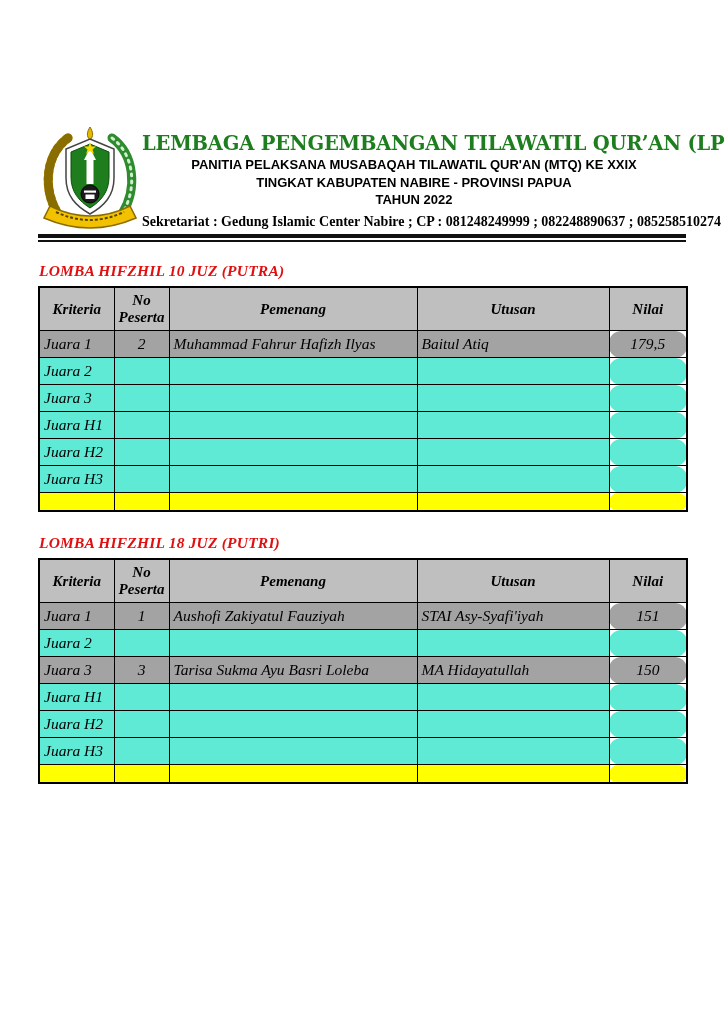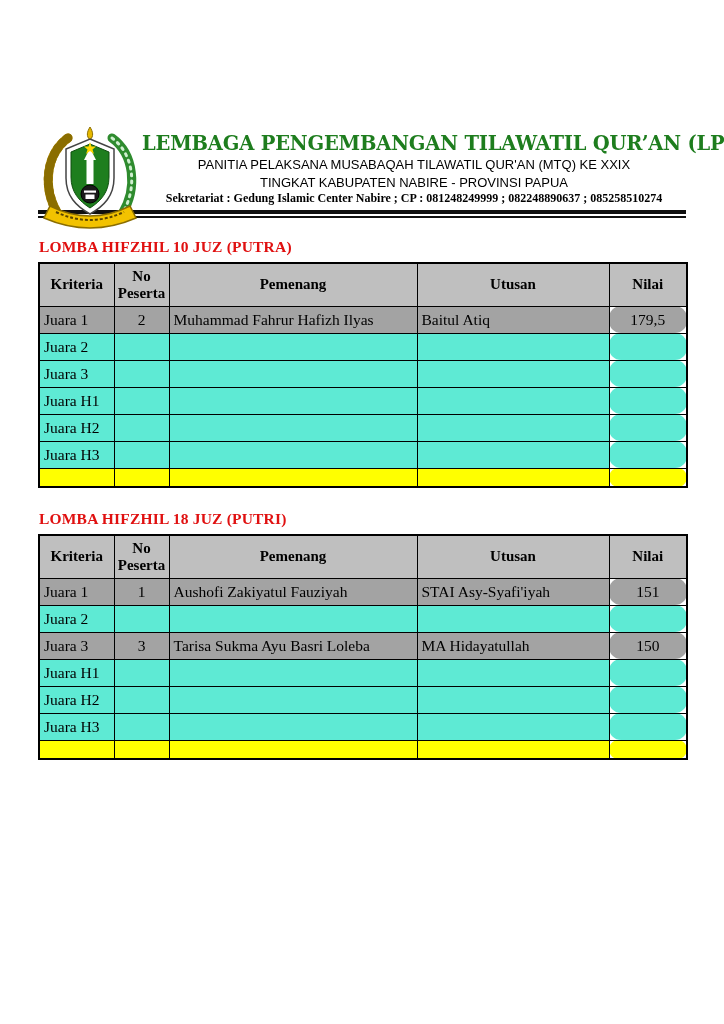--- a/index.html
+++ b/index.html
@@ -21,31 +21,32 @@
     font-family:"DejaVu Serif", serif;
     font-weight:800;
     font-size:19.5px;
     line-height:1.25;
     color:#1E7D1E;
     white-space:nowrap;
     letter-spacing:-0.2px;
   }
   .head-sub{
     font-family:"Liberation Sans", sans-serif;
-    font-weight:normal;
+    font-weight:bold;
     font-size:13px;
     line-height:1.33;
     color:#000;
   }
   .sek-line{
     margin-left:104px;
+    margin-top:6px;
     text-align:center;
     font-family:"Liberation Serif", serif;
     font-weight:bold;
-    font-size:12px;
+    font-size:14px;
     white-space:nowrap;
   }
   .head-rule{
     margin-top:4px;
     border-top:4.5px solid #101010;
     border-bottom:2px solid #101010;
     height:2px;
   }
 
   
@@ -88,21 +89,21 @@
   }
   tr.row-empty td{background:#5eead4;}
   tr.row-filled td{background:#a3a3a3;}
   tr.footer-row td{background:#FFFF00;height:17px;}
   .col-0{width:75px;} .col-1{width:55px;} .col-2{width:248px;} .col-3{width:192px;} .col-4{width:78px;}
   td.c0{text-align:left;}
   td.c1{text-align:center;}
   td.c2{text-align:left;}
   td.c3{text-align:left;}
   td.c4{text-align:center;border-radius:12px;}
-  .section{margin-top:0;}
+  .section{margin-top:0;font-style:italic;}
   .section + .section{margin-top:22px;}
   .sections-start{margin-top:18px;}
 </style>
 </head>
 <body>
 
 <div class="page">
   <div class="content">
 
     <header class="letterhead">
@@ -130,20 +131,21 @@
           <rect x="51.5" y="68.5" width="9" height="4.5" fill="#FFFFFF"></rect>
 
           <path d="M16,80 Q56,100 96,80 L102,92 Q56,112 10,92 Z" fill="#F2C200" stroke="#8A6D00" stroke-width="1.5"></path>
           <path d="M22,86 Q56,102 90,86" fill="none" stroke="#5A4500" stroke-width="2" stroke-dasharray="3 2"></path>
         </svg>
       </div>
       <div class="head-text">
         <div class="org-title">LEMBAGA PENGEMBANGAN TILAWATIL QUR’AN (LPTQ)</div>
         <div class="head-sub">PANITIA PELAKSANA MUSABAQAH TILAWATIL QUR'AN (MTQ) KE XXIX</div>
         <div class="head-sub">TINGKAT KABUPATEN NABIRE - PROVINSI PAPUA</div>
+        <div class="head-sub">TAHUN 2022</div>
       </div>
       <div class="sek-line">Sekretariat : Gedung Islamic Center Nabire ; CP : 081248249999 ; 082248890637 ; 085258510274</div>
       <div class="head-rule"></div>
     </header>
 
     <div class="sections-start">
       <section class="section">
         <h2 class="section-title">LOMBA HIFZHIL 10 JUZ (PUTRA)</h2>
         <table class="results">
           <colgroup>

